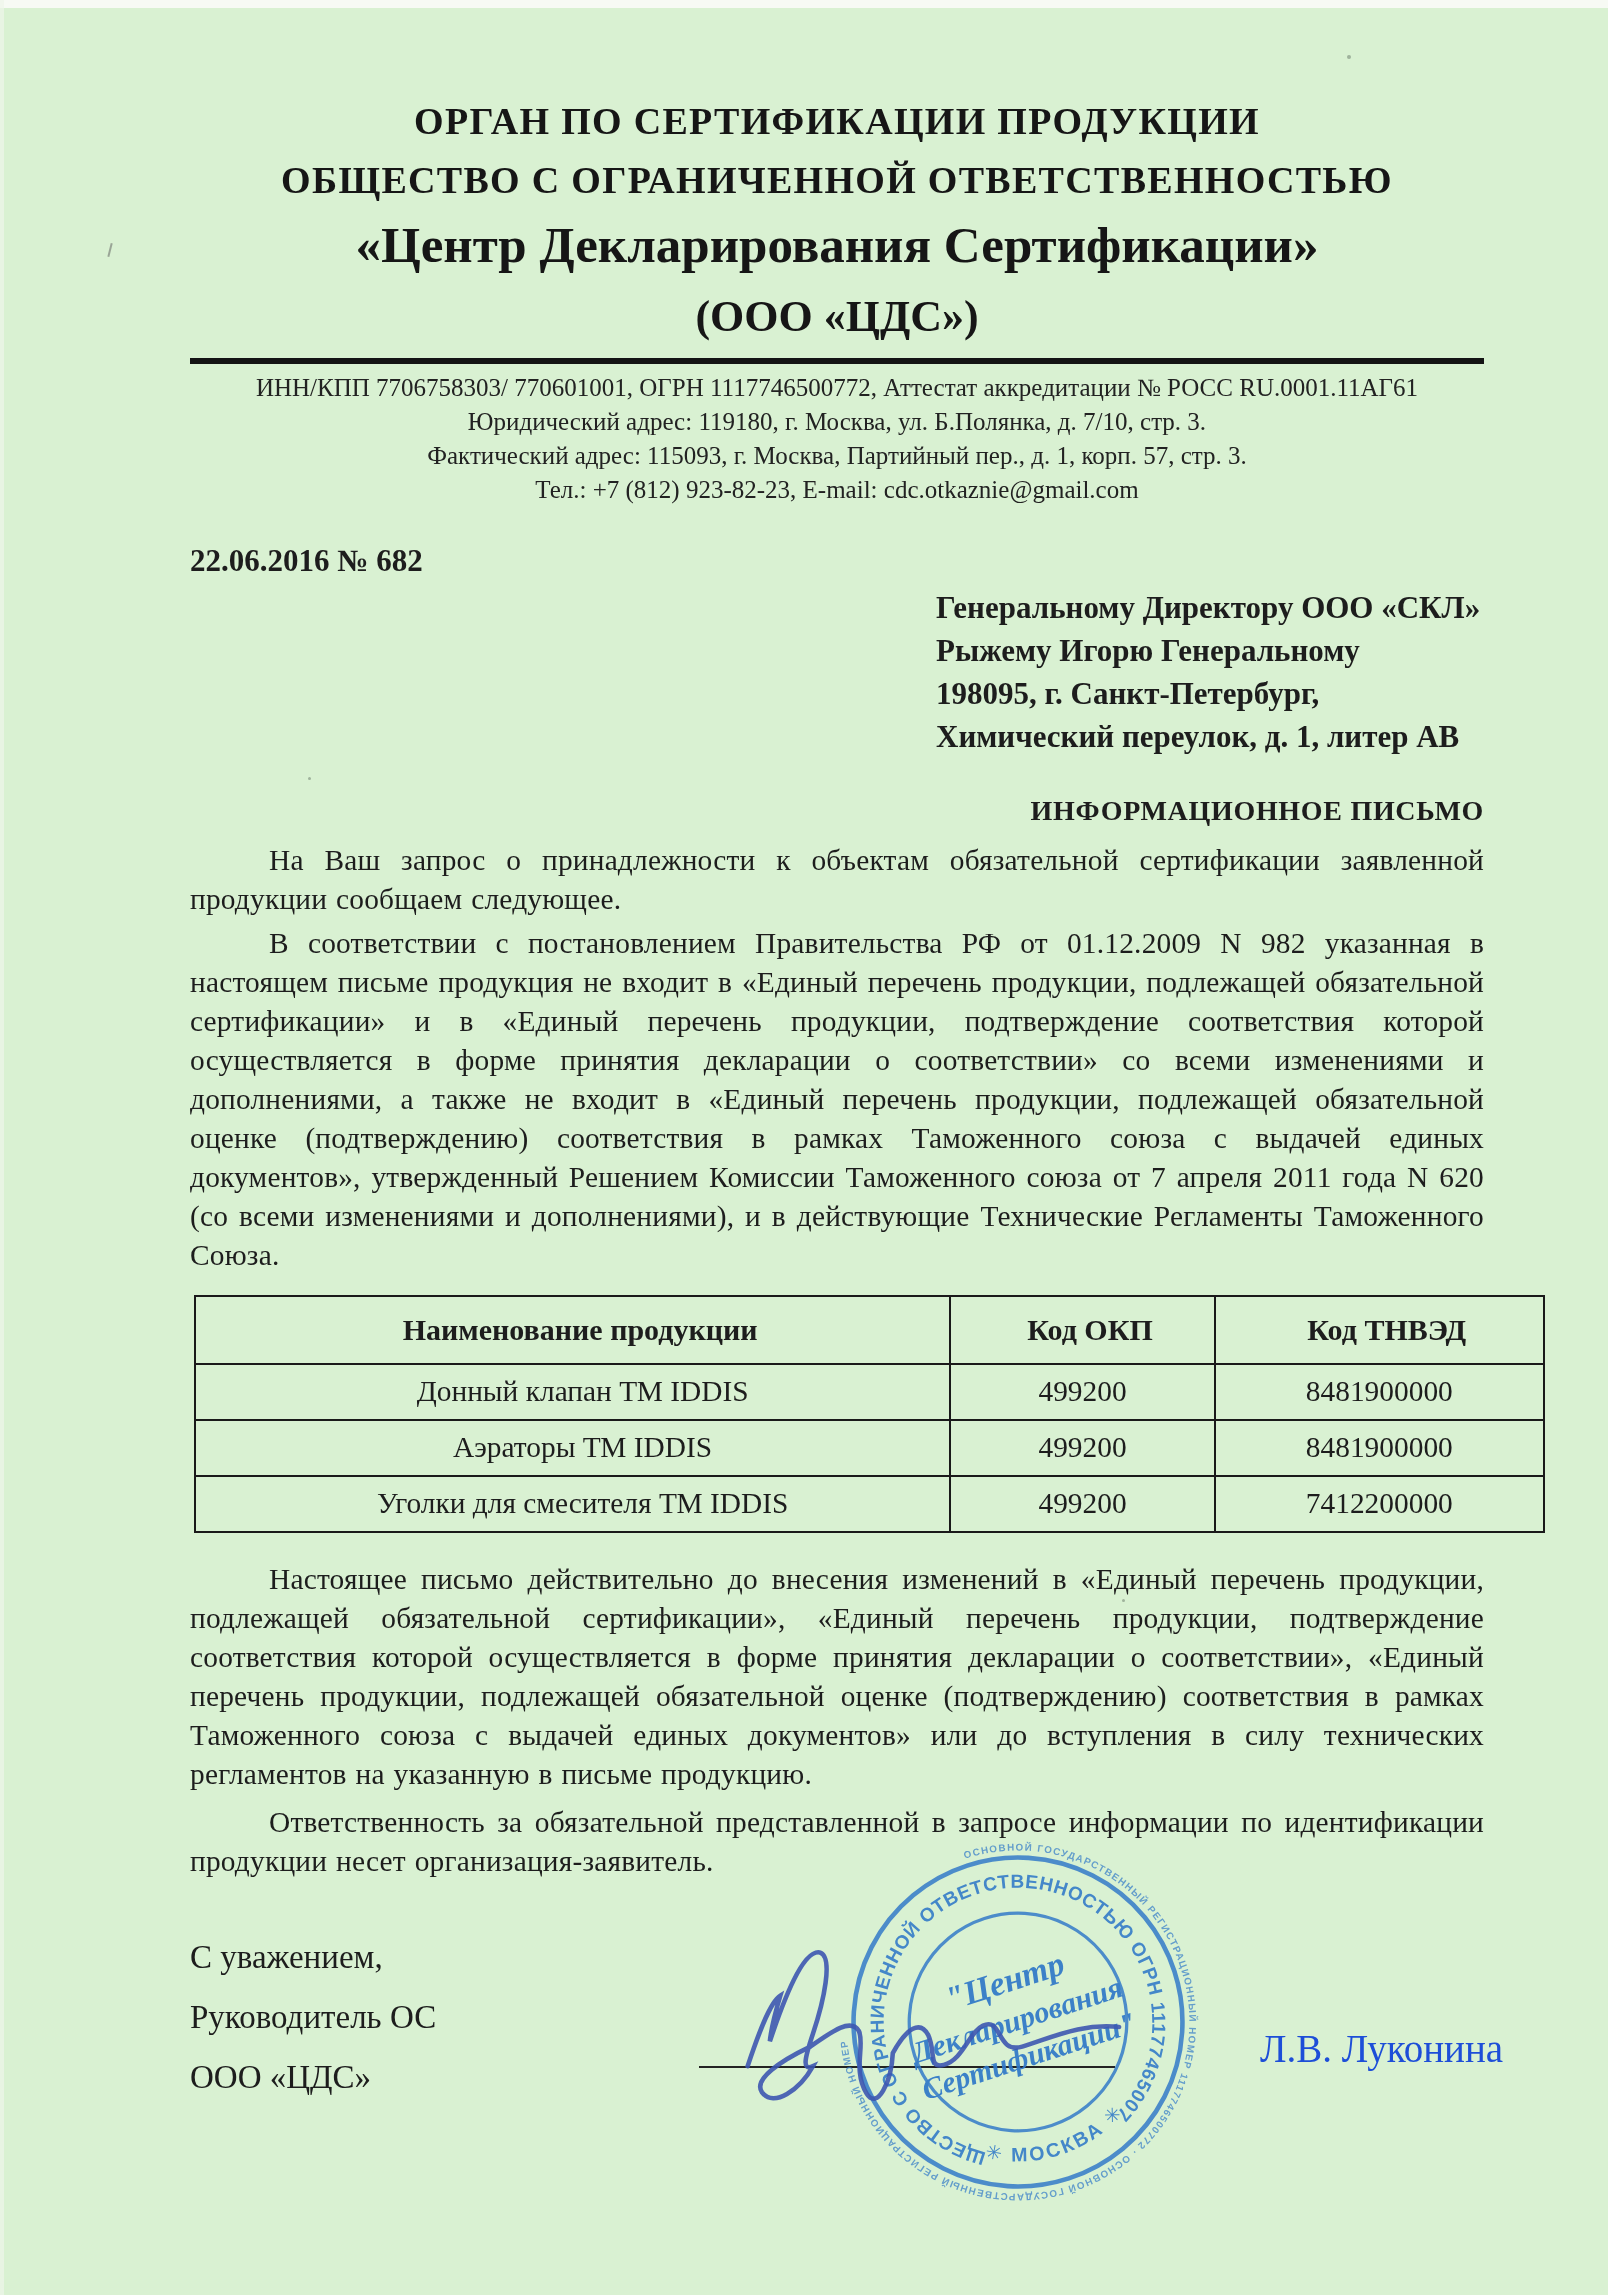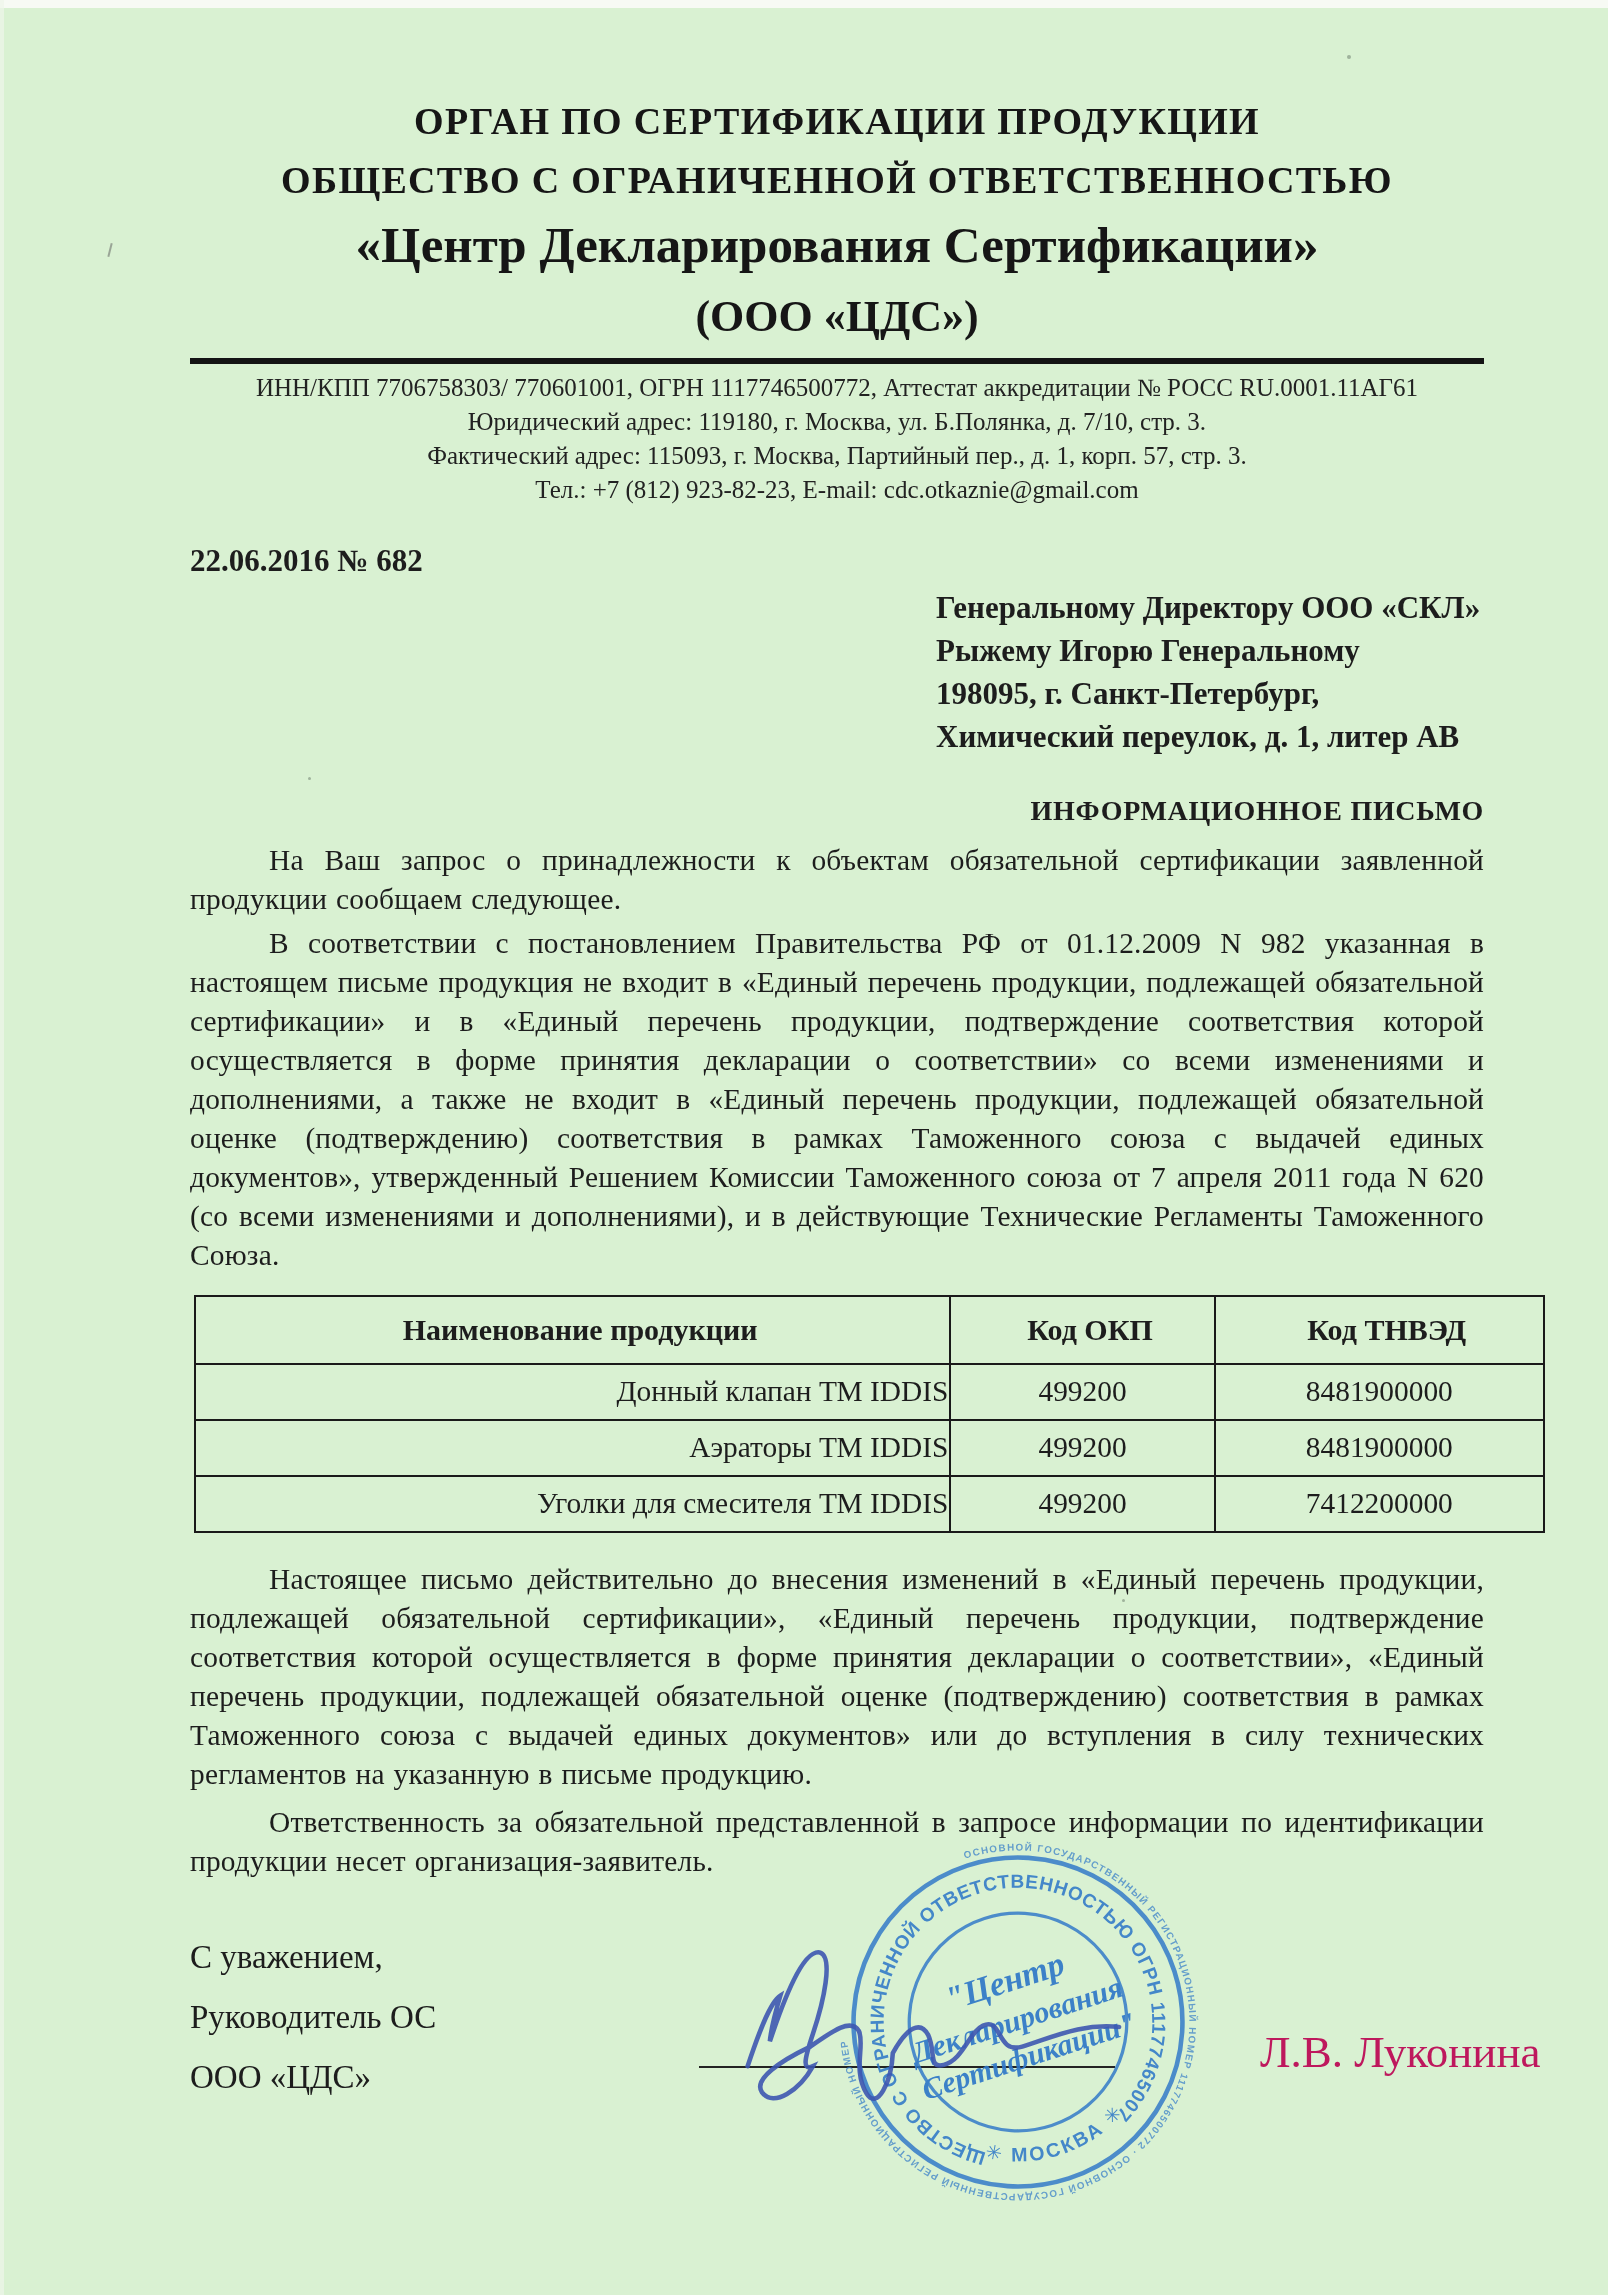--- a/index.html
+++ b/index.html
@@ -47,28 +47,28 @@
     margin:19.6px 0 0 3.9px;
     background:transparent;
   }
   table.codes th,table.codes td{
     border:2.6px solid #1a1a1a;
     font-size:29.4px;
     color:#1d1d1d;
   }
   table.codes th{height:64px;font-weight:bold;font-size:30px;text-align:center;padding-left:16px;}
   table.codes td{height:52px;}
-  td.name-col{text-align:right;padding-left:21px;font-family:Liberation Serif, serif;}
+  td.name-col{text-align:center;padding-left:21px;font-family:Liberation Serif, serif;}
   td.code-col{text-align:center;}
   .w-name{width:56%;} .w-okp{width:19.6%;} .w-tnved{width:24.4%;}
 
   .closing{margin-top:46px;font-size:33px;line-height:60px;}
 
   .sig-line{position:absolute;left:699px;top:2066px;width:416px;height:0;border-top:2.6px solid #232323;}
-  .signer-name{position:absolute;left:1260px;top:2026px;font-size:45px;color:#be185d;}
+  .signer-name{position:absolute;left:1260px;top:2026px;font-size:39px;color:#1d4ed8;}
 
   .signature-svg{position:absolute;left:694px;top:1917px;}
   .stamp-svg{position:absolute;left:828px;top:1832px;opacity:.92;}
   .stamp-ring-text{font-family:"Liberation Sans","DejaVu Sans",sans-serif;font-weight:bold;}
   .stamp-center-text{font-family:"Liberation Serif","DejaVu Serif",serif;font-style:italic;font-weight:bold;}
 
   .speck{position:absolute;border-radius:50%;background:#6f7f6f;opacity:.55;}
   .tickmark{position:absolute;width:0;height:14.4px;border-left:2px solid #5a5a5a;opacity:.5;transform:rotate(14deg);}
 </style>
 </head>

